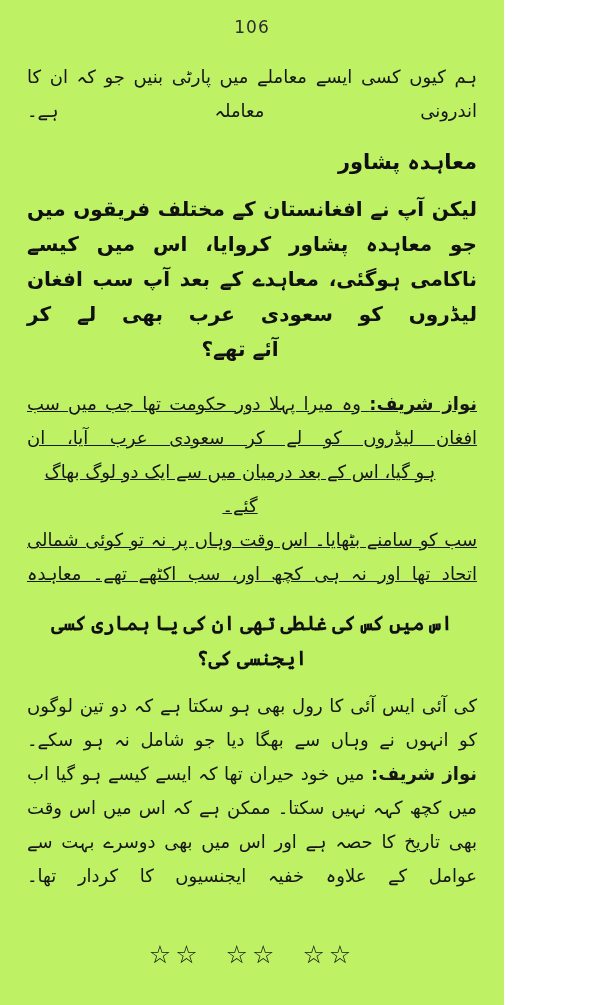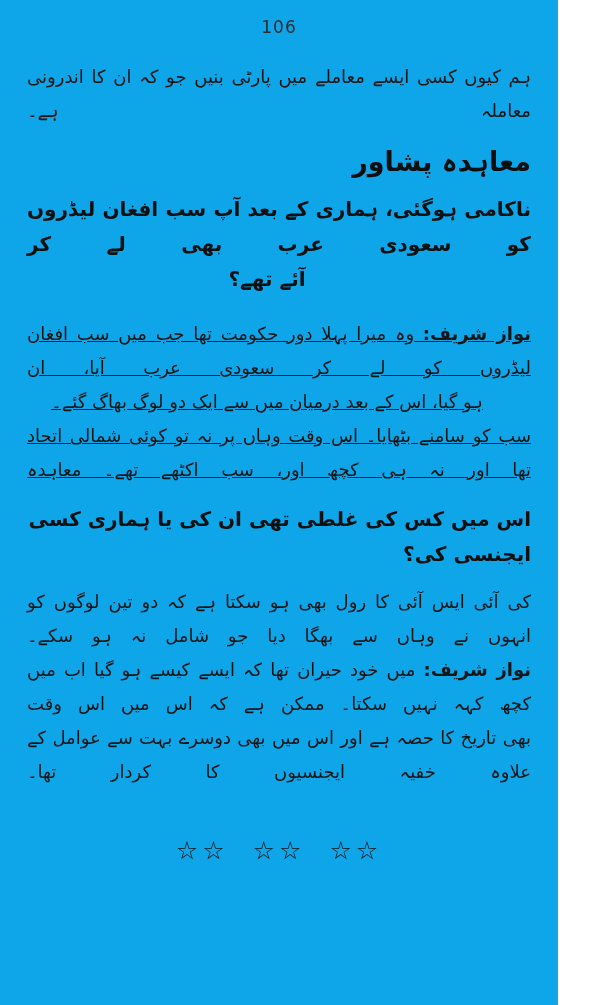--- a/index.html
+++ b/index.html
@@ -2,23 +2,23 @@
 <html lang="ur"><head>
 <meta charset="utf-8">
 <style>
   html, body {
     margin: 0;
     padding: 0;
     background: #ffffff;
   }
   .page {
     position: relative;
-    width: 558px;
+    width: 504px;
     height: 1005px;
-    background: #0ea5e9;
+    background: #bef264;
     color: #1b1b1b;
     overflow: hidden;
     font-family: "DejaVu Sans", sans-serif;
   }
   .page-number {
     position: absolute;
     top: 17px;
     left: 0;
     right: 0;
     text-align: center;
@@ -38,30 +38,30 @@
     font-size: 18px;
     line-height: 34px;
     color: #161616;
   }
   .urdu-line { min-height: 34px; }
   .line-justify {
     text-align: justify;
     text-align-last: justify;
   }
   .line-right { text-align: center; }
-  .line-center { text-align: right; }
+  .line-center { text-align: center; font-family: Liberation Serif, serif; }
   .indent-right { padding-right: 24px; }
   .q {
     font-weight: bold;
     font-size: 20px;
     line-height: 35px;
     color: #101010;
   }
   .section-heading {
-    font-size: 27px;
+    font-size: 21px;
     font-weight: bold;
     line-height: 40px;
     text-align: right;
     margin-top: 14px;
     color: #0f0f0f;
   }
   .intro-block { margin-top: 5px; }
   .q1-block { margin-top: 10px; }
   .a1-block { margin-top: 20px; text-decoration: underline; }
   .q2-block { margin-top: 15px; }
@@ -88,21 +88,22 @@
 
   <div class="content">
 
     <div class="intro-block">
       <div class="urdu urdu-line line-justify">ہم کیوں کسی ایسے معاملے میں پارٹی بنیں جو کہ ان کا اندرونی معاملہ ہے۔</div>
     </div>
 
     <div class="section-heading">معاہدہ پشاور</div>
 
     <div class="q1-block">
-      <div class="urdu urdu-line q line-justify">ناکامی ہوگئی، ہماری کے بعد آپ سب افغان لیڈروں کو سعودی عرب بھی لے کر</div>
+      <div class="urdu urdu-line q line-justify">لیکن آپ نے افغانستان کے مختلف فریقوں میں جو معاہدہ پشاور کروایا، اس میں کیسے</div>
+      <div class="urdu urdu-line q line-justify">ناکامی ہوگئی، معاہدے کے بعد آپ سب افغان لیڈروں کو سعودی عرب بھی لے کر</div>
       <div class="urdu urdu-line q line-right indent-right">آئے تھے؟</div>
     </div>
 
     <div class="a1-block">
       <div class="urdu urdu-line line-justify">
         <span class="speaker">نواز شریف:</span>
         <span>وہ میرا پہلا دور حکومت تھا جب میں سب افغان لیڈروں کو لے کر سعودی عرب آیا، ان</span>
       </div>
       <div class="urdu urdu-line line-right indent-right">ہو گیا، اس کے بعد درمیان میں سے ایک دو لوگ بھاگ گئے۔</div>
       <div class="urdu urdu-line line-justify">سب کو سامنے بٹھایا۔ اس وقت وہاں پر نہ تو کوئی شمالی اتحاد تھا اور نہ ہی کچھ اور، سب اکٹھے تھے۔ معاہدہ</div>

